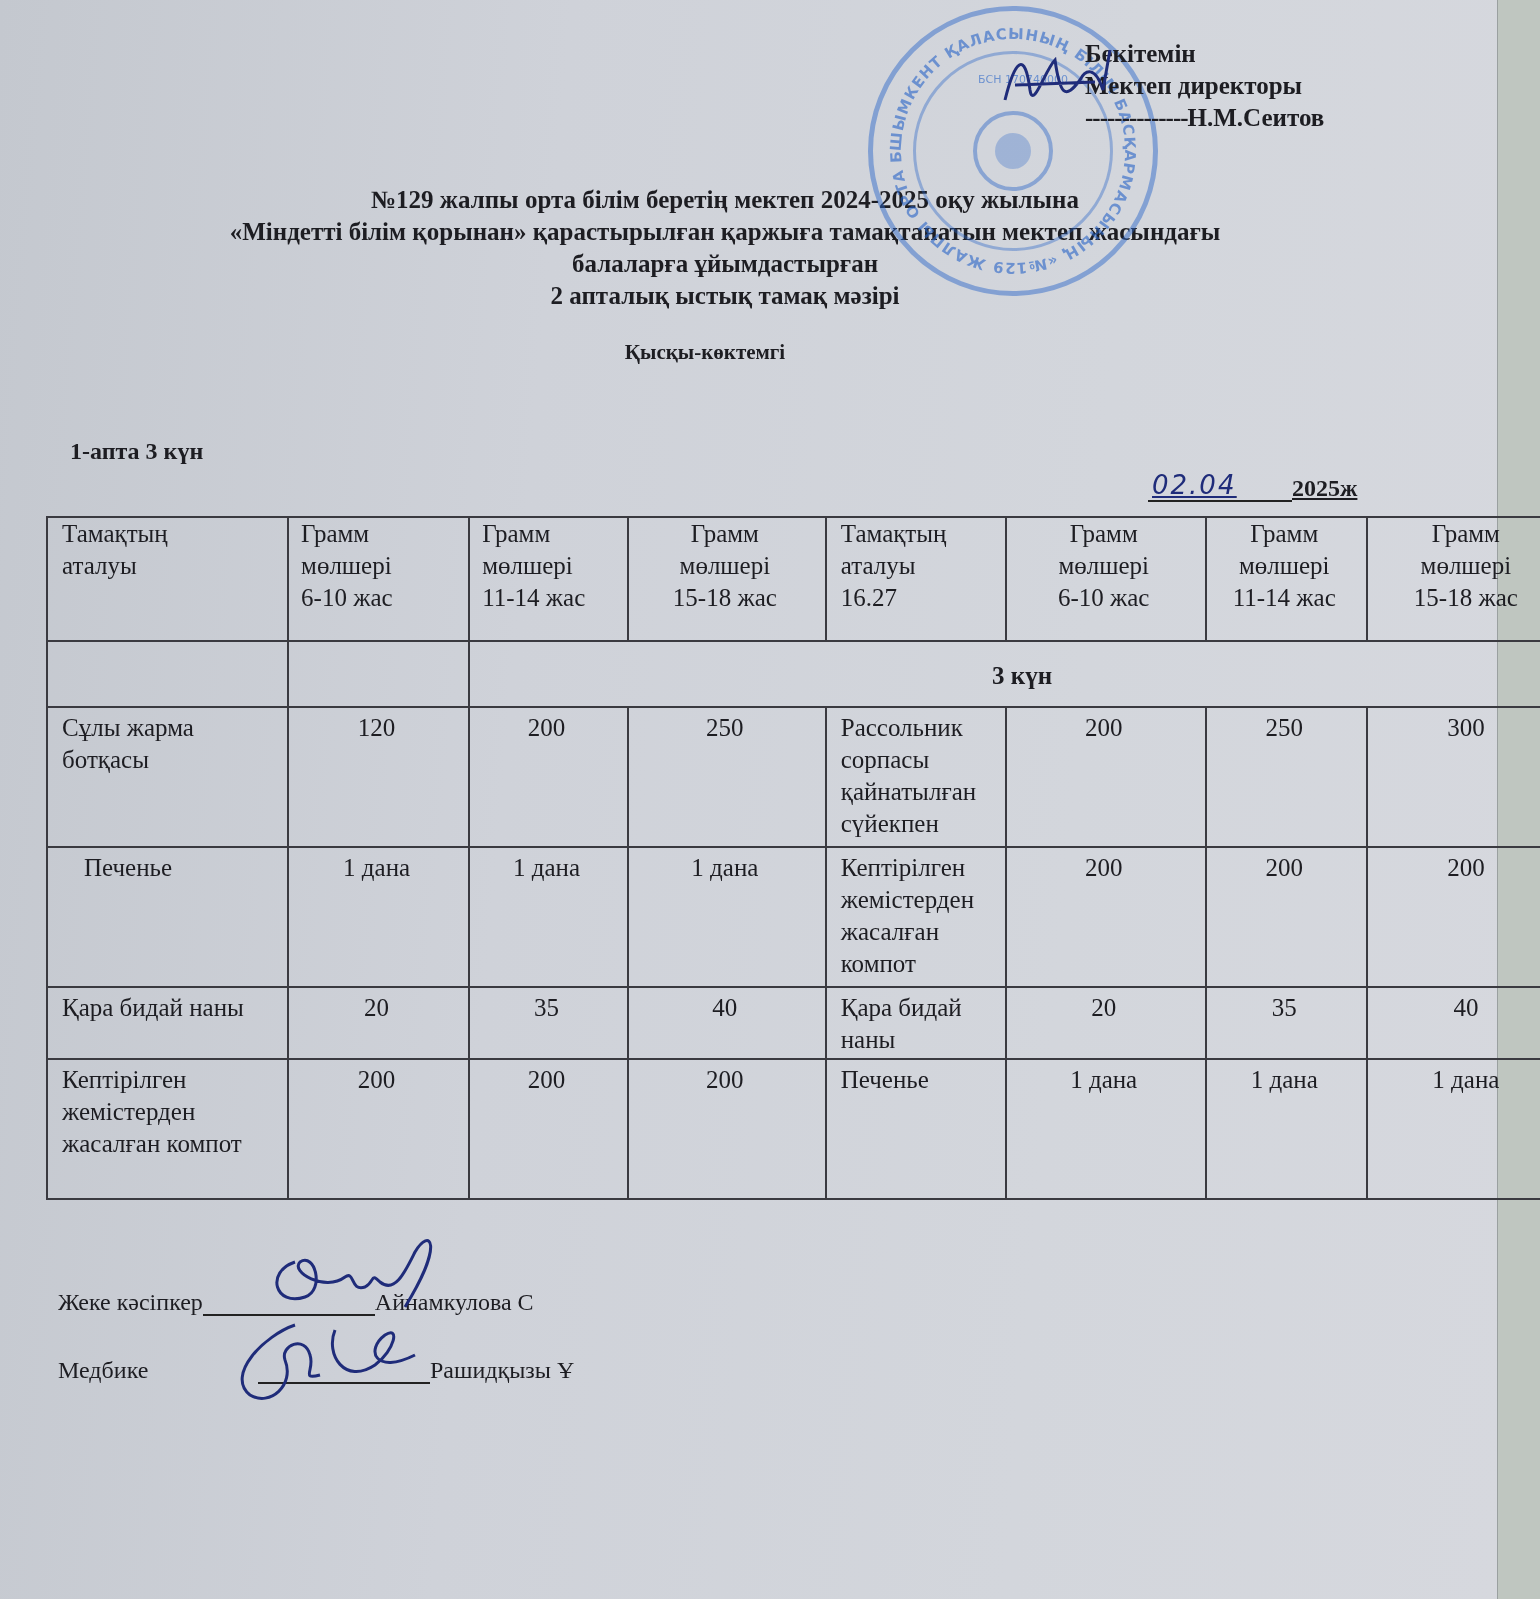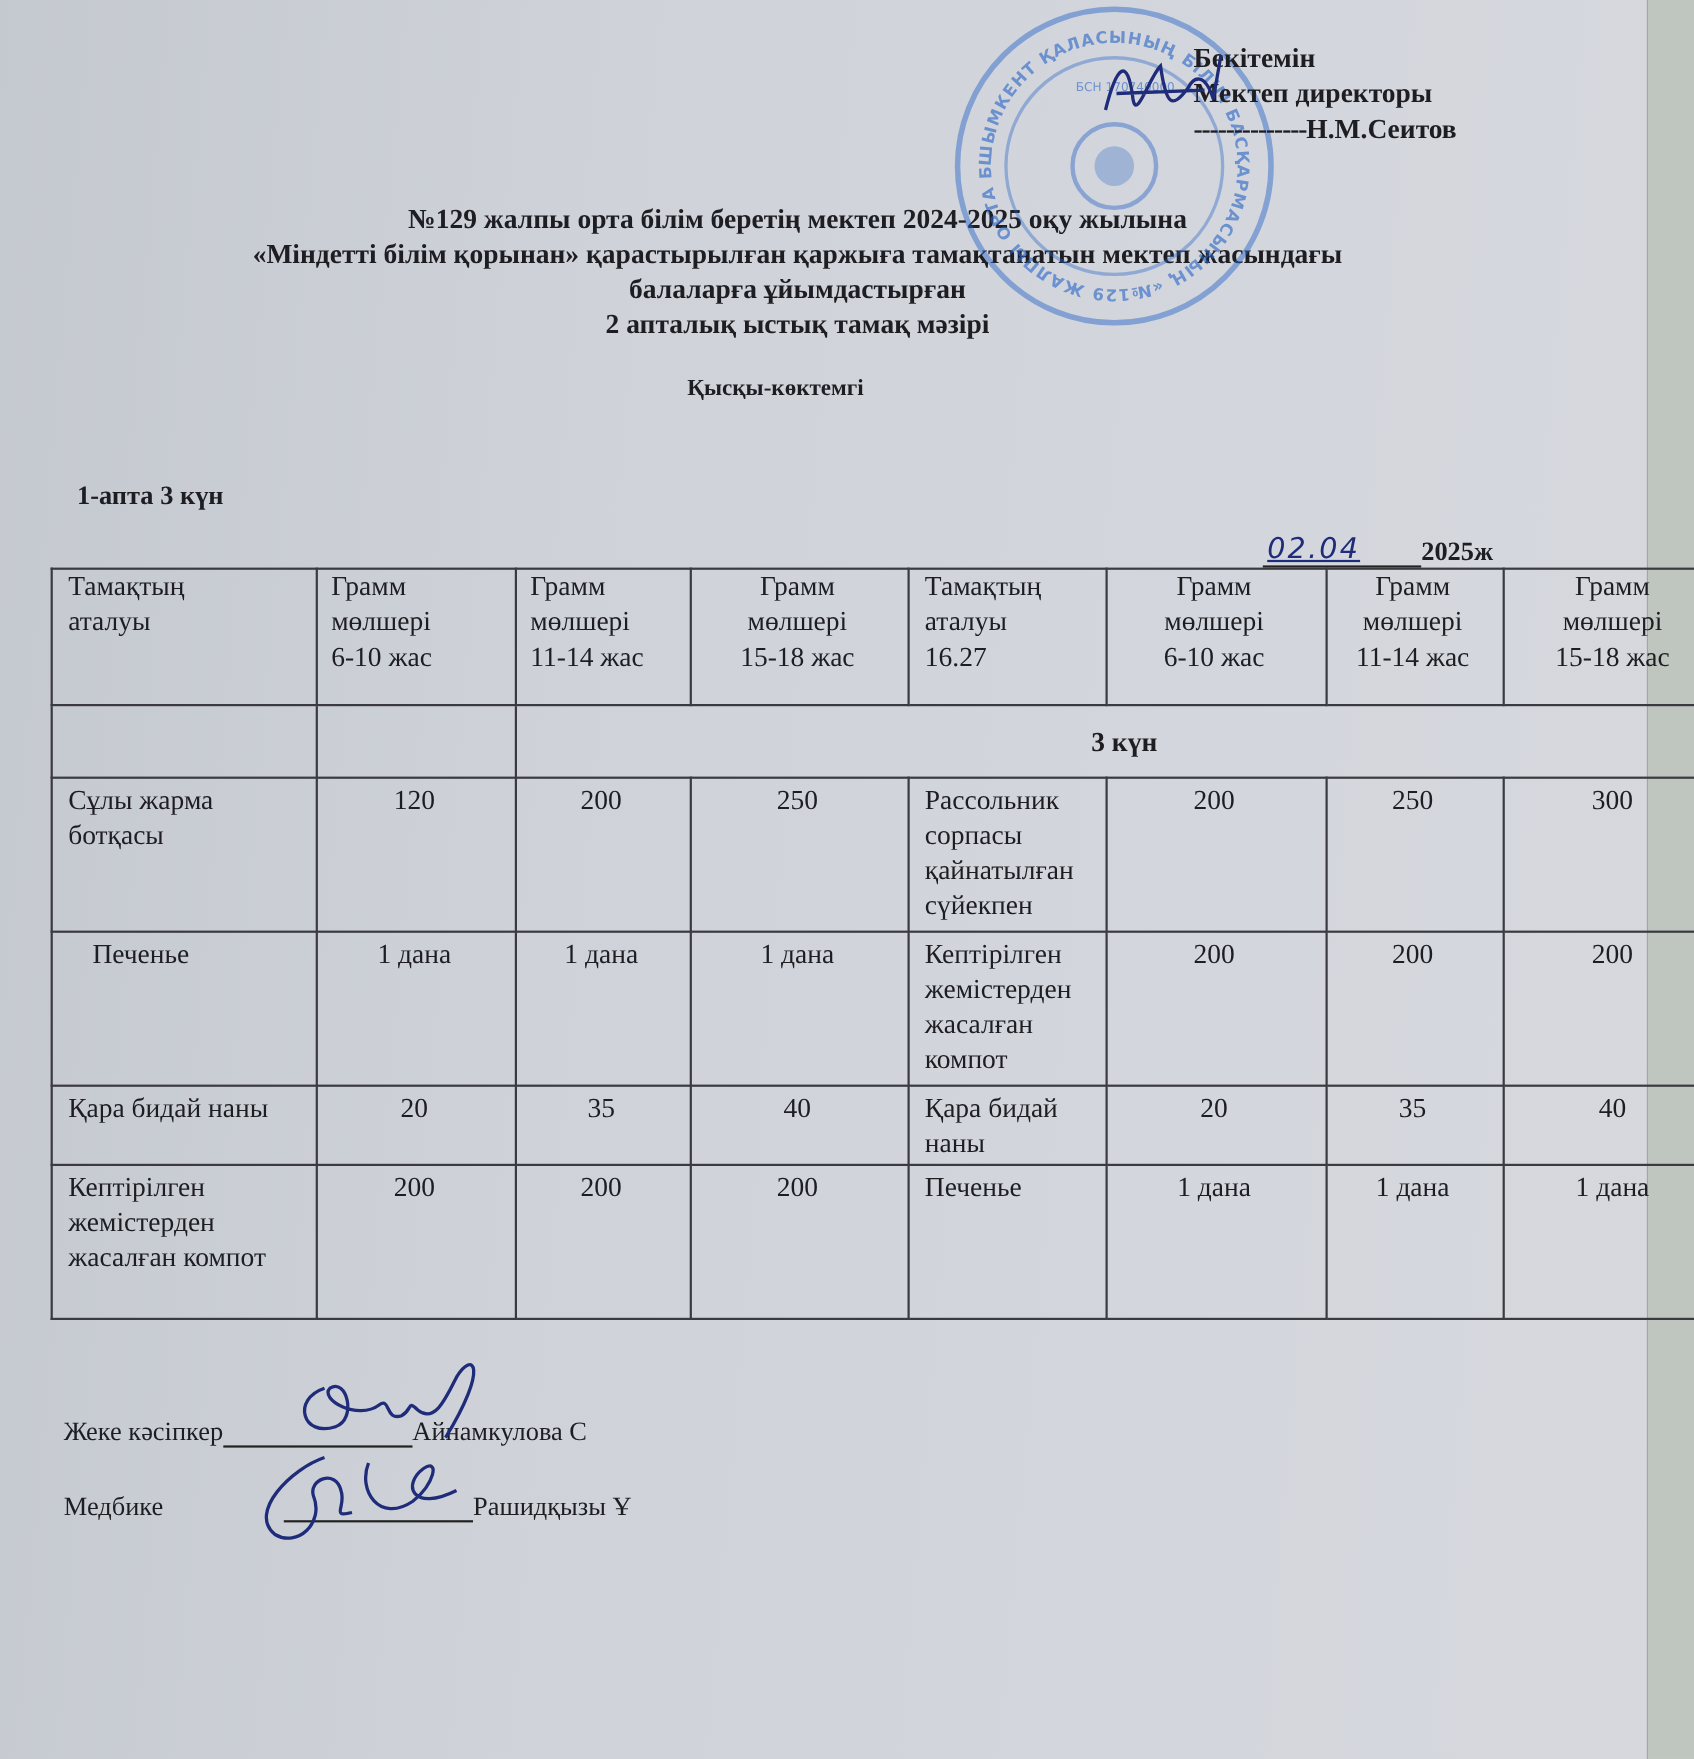--- a/index.html
+++ b/index.html
@@ -109,25 +109,26 @@
     .week-label {
       position: absolute;
       left: 70px;
       top: 438px;
       font-weight: bold;
       font-size: 24px;
     }
     .date-line {
       position: absolute;
       left: 1148px;
-      top: 484px;
+      top: 470px;
       font-size: 24px;
       font-weight: bold;
       display: flex;
       align-items: flex-end;
+      text-decoration: underline;
     }
     .date-hand {
       display: inline-block;
       width: 140px;
       border-bottom: 2px solid #222;
       color: #1f2c7a;
       font-family: "DejaVu Sans", sans-serif;
       font-style: italic;
       font-weight: normal;
       font-size: 26px;

